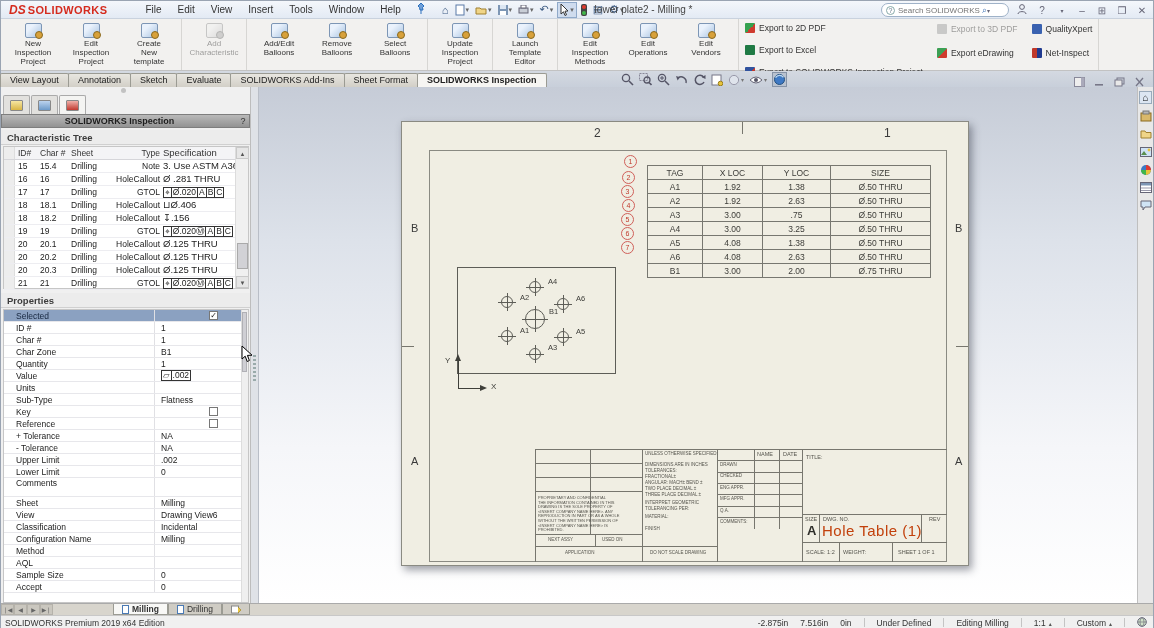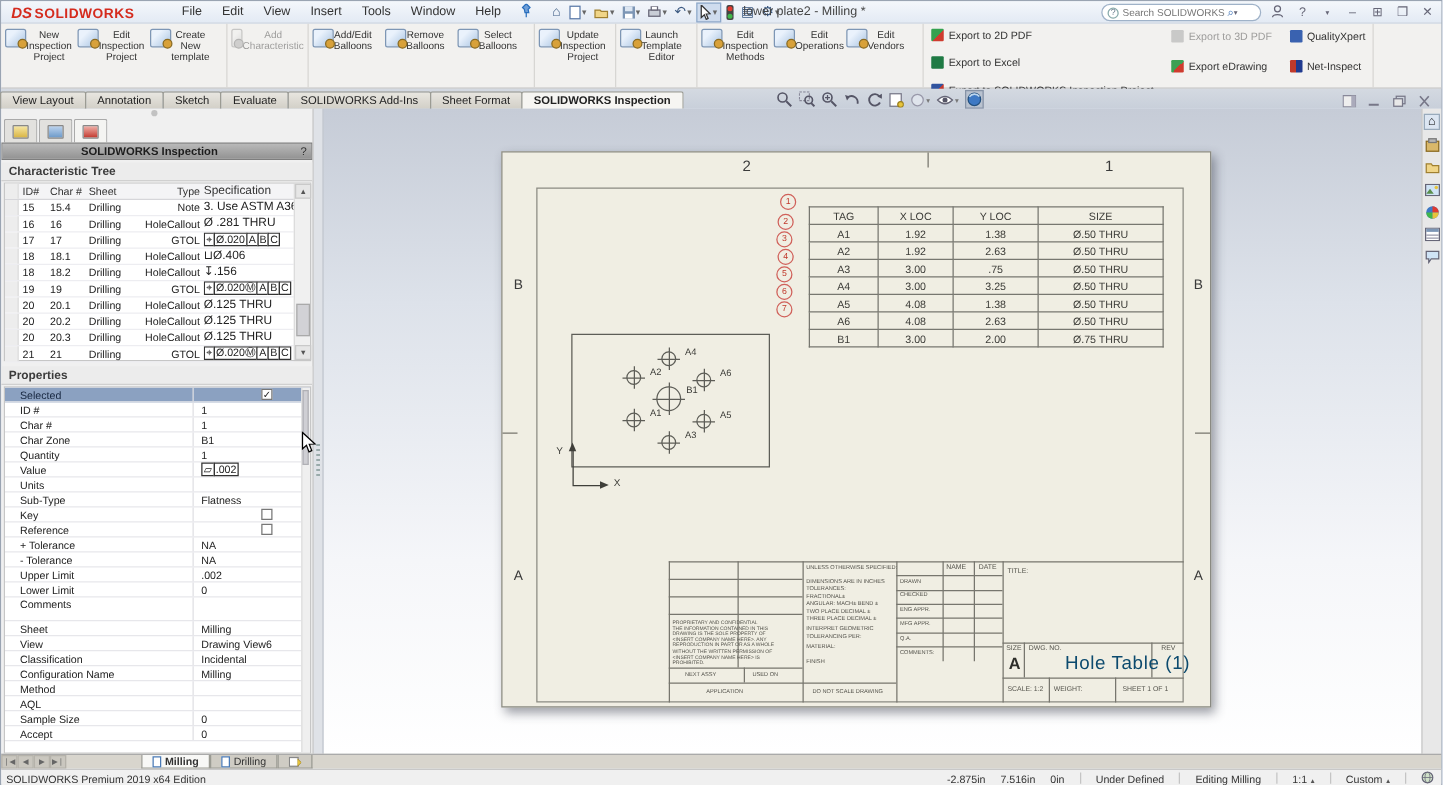--- a/index.html
+++ b/index.html
@@ -19,21 +19,21 @@
   #doc-title{position:absolute;left:50%;transform:translateX(18%);font-size:10px;color:#444;white-space:nowrap;}
   #tb-right{position:absolute;right:4px;top:1px;display:flex;align-items:center;gap:6px;height:16px;}
   #searchbox{display:flex;align-items:center;border:1px solid #9fb2c8;border-radius:8px;background:#fff;height:14px;padding:0 4px;width:128px;}
   #searchbox .qm{width:9px;height:9px;border:1px solid #8aa;border-radius:50%;font-size:7px;line-height:8px;text-align:center;color:#678;margin-right:3px;}
   #searchbox input{border:none;outline:none;font-size:8px;width:84px;color:#666;background:transparent;}
   #searchbox .mag{color:#3a6fb5;font-size:9px;}
   .wbtn{color:#667;font-size:10px;width:14px;text-align:center;}
   
   #ribbon{position:absolute;left:0;top:18px;width:100%;height:52px;background:#f2f1ef;border-bottom:1px solid #c2c2c2;display:flex;}
   .rgroup{display:flex;align-items:flex-start;padding:2px 3px;border-right:1px solid #d7d6d3;}
-  .rbtn{width:58px;height:48px;display:flex;flex-direction:row;align-items:flex-start;padding-top:2px;cursor:default;}
+  .rbtn{width:58px;height:48px;display:flex;flex-direction:column;align-items:center;padding-top:2px;cursor:default;}
   .ribicon{width:17px;height:15px;border:1px solid #7d96b5;background:linear-gradient(135deg,#eaf2fc 30%,#a9c4e2);border-radius:2px;position:relative;margin-bottom:1px;}
   .ribicon::after{content:"";position:absolute;right:-2px;bottom:-2px;width:6px;height:6px;border-radius:50%;background:#d8a13a;border:1px solid #8a6a20;}
   .rbtn.disabled{opacity:.45;filter:grayscale(1);}
   .rlabel{font-size:8px;line-height:9px;text-align:center;color:#333;white-space:pre-line;}
   #export-area{display:flex;padding:4px 6px;gap:14px;border-right:1px solid #d7d6d3;}
   .expcol{display:flex;flex-direction:column;gap:12px;}
   .exprow{display:flex;align-items:center;gap:4px;font-size:8.5px;color:#333;height:12px;cursor:default;}
   .expicon{width:10px;height:10px;border-radius:1px;}
   .exprow.disabled{opacity:.45;filter:grayscale(1);}
   .exp-pdf{background:linear-gradient(135deg,#35a14f 55%,#cf3b2e 55%);}
@@ -116,21 +116,21 @@
   .hole{position:absolute;border:1px solid #5d5d57;border-radius:50%;}
   .hx,.hv{position:absolute;background:#5d5d57;}
   .hlabel{position:absolute;font-size:7.5px;color:#3c3c38;}
   .axis{position:absolute;background:#3f3f3a;}
   .tri{position:absolute;width:0;height:0;}
   .axlabel{position:absolute;font-size:8px;color:#3f3f3a;}
   
   .tb-line{position:absolute;background:#77766e;}
   .tb-txt{position:absolute;font-size:4.5px;color:#55544d;white-space:nowrap;line-height:6px;}
   .tb-txt.sz6{font-size:5.5px;}
-  .tb-big{position:absolute;font-size:15px;color:#0c4a6e;letter-spacing:.5px;white-space:nowrap;margin-left:30px;}
+  .tb-big{position:absolute;font-size:15px;color:#c2410c;letter-spacing:.5px;white-space:nowrap;}
   .tb-bigA{position:absolute;font-size:13px;font-weight:bold;color:#2e2e2a;}
   
   #taskpane{width:16px;height:516px;background:#e8e8e8;border-left:1px solid #bfbfbf;display:flex;flex-direction:column;align-items:center;padding-top:4px;gap:5px;}
   .tpicon{width:13px;height:13px;display:flex;align-items:center;justify-content:center;font-size:10px;}
   
   #sheettabs{position:absolute;left:0;top:602px;width:100%;height:12px;background:#d8d5cd;border-top:1px solid #aaa;display:flex;align-items:stretch;font-size:8.5px;}
   .navbtn{width:13px;border:1px solid #b5b2aa;background:#cac7bf;color:#666;font-size:6px;text-align:center;line-height:11px;}
   .stab{display:flex;align-items:center;gap:3px;padding:0 8px;border:1px solid #9b9b93;border-top:none;background:#cfccc4;color:#333;}
   .stab.active{background:#f8f8f6;font-weight:bold;}
   .sticon{width:7px;height:9px;background:#fff;border:1px solid #4a7ab5;}

